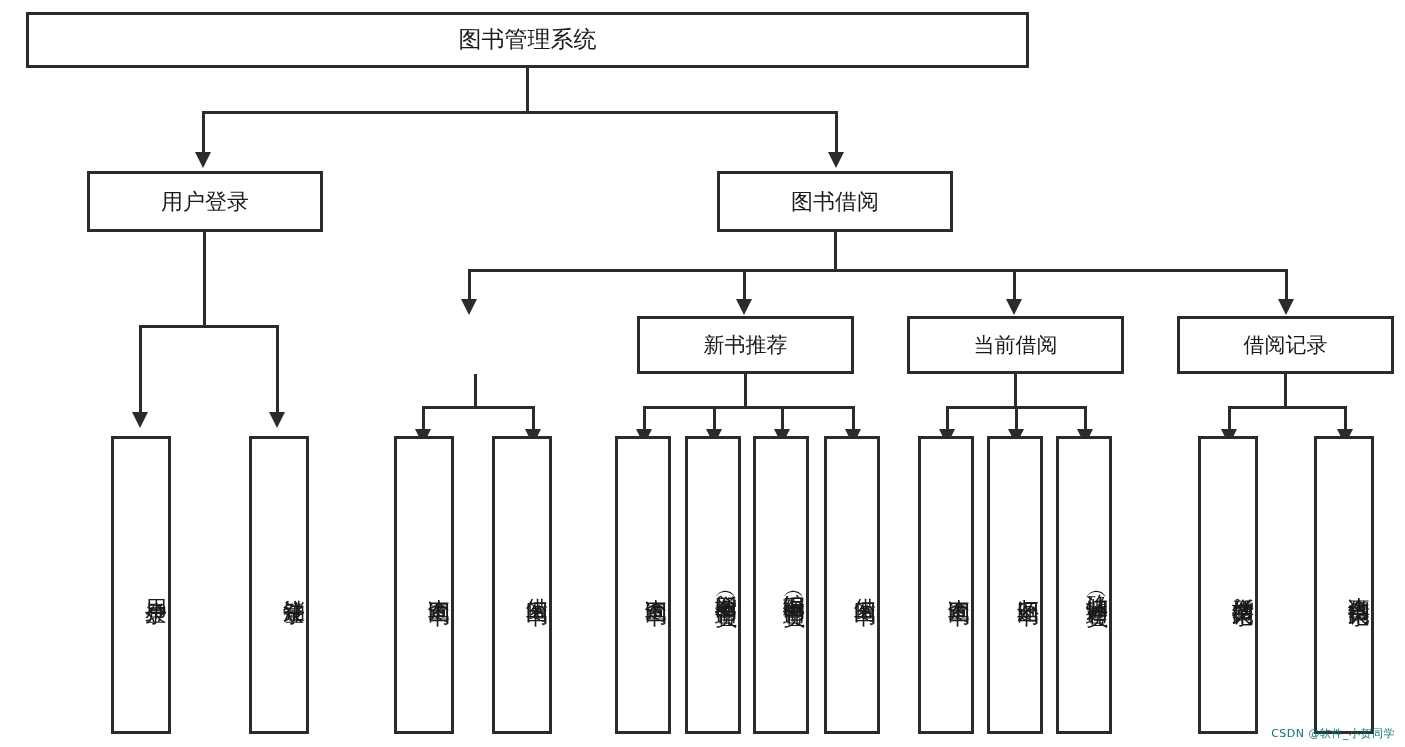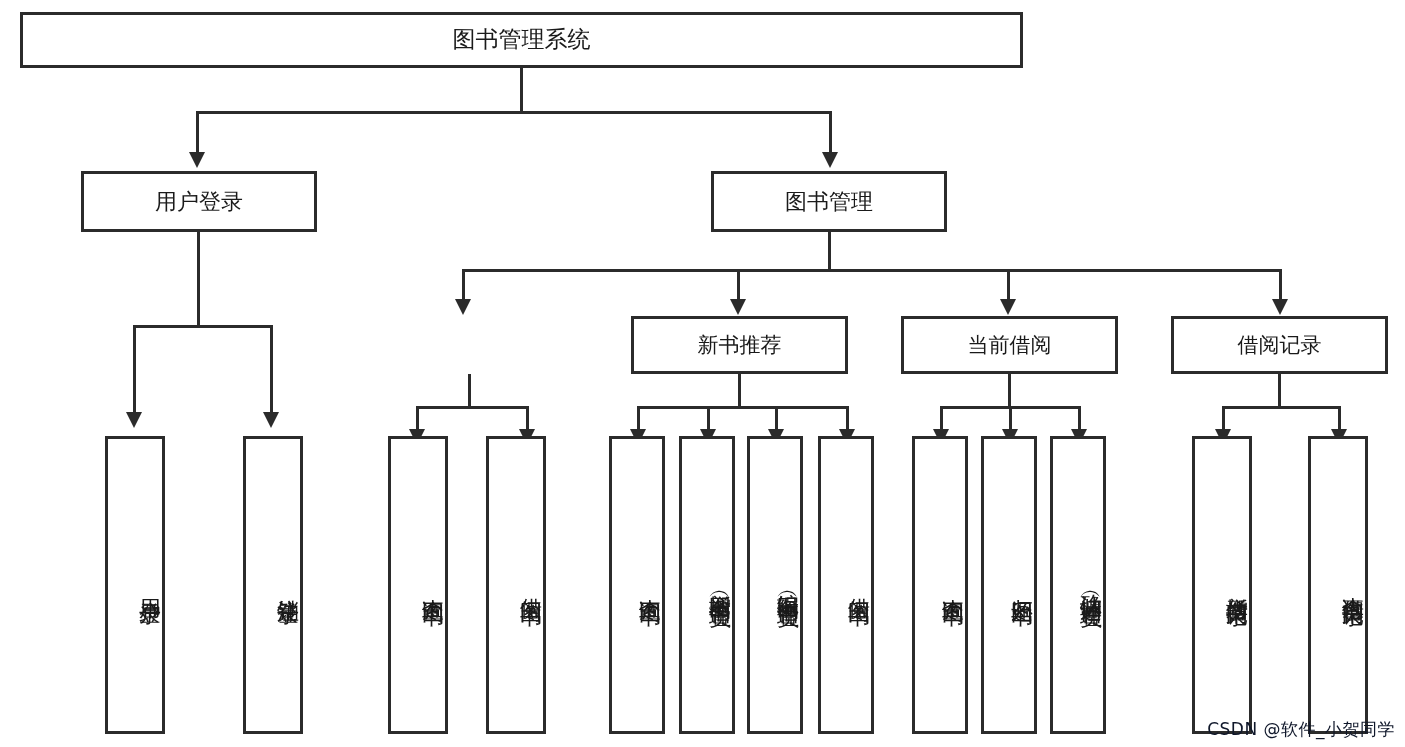--- a/index.html
+++ b/index.html
@@ -5,21 +5,21 @@
 <style>
   html,body{margin:0;padding:0;}
   body{
     width:1405px;height:747px;
     background:#ffffff;
     font-family:"DejaVu Sans","Liberation Sans",sans-serif;
     overflow:hidden;
     position:relative;
   }
   #diagram{
-    position:absolute;left:0;top:0;width:1268px;height:747px;
+    position:absolute;left:6px;top:0;width:1268px;height:747px;
   }
   
   .node{
     position:absolute;
     box-sizing:border-box;
     background:#ffffff;
     border:3px solid #2b2b2b;
     display:flex;
     align-items:center;
     justify-content:center;
@@ -73,22 +73,22 @@
     width:0;height:0;
     border-left:8px solid transparent;
     border-right:8px solid transparent;
     border-top:16px solid #2b2b2b;
     z-index:2;
   }
   
   #watermark{
     position:absolute;
     right:10px;bottom:6px;
-    font-size:17px;
-    color:#0f172a;
+    font-size:11px;
+    color:#0f766e;
     letter-spacing:0.5px;
     z-index:9;
     user-select:none;
     white-space:nowrap;
   }
 </style>
 </head>
 <body>
 
 <div id="diagram">
@@ -103,21 +103,21 @@
 
   <div class="vline" style="left:196px;top:111px;height:42px;"></div>
   <div class="arrow" style="left:189px;top:152px;"></div>
   <div class="vline" style="left:829px;top:111px;height:42px;"></div>
   <div class="arrow" style="left:822px;top:152px;"></div>
 
   <div class="node lvl2" style="left:81px;top:171px;width:236px;height:61px;">
     <span>用户登录</span>
   </div>
   <div class="node lvl2" style="left:711px;top:171px;width:236px;height:61px;">
-    <span>图书管理</span>
+    <span>图书借阅</span>
   </div>
 
   <div class="vline" style="left:197px;top:232px;height:93px;"></div>
   <div class="hline" style="left:133px;top:325px;width:139px;"></div>
   <div class="vline" style="left:133px;top:325px;height:88px;"></div>
   <div class="arrow" style="left:126px;top:412px;"></div>
   <div class="vline" style="left:270px;top:325px;height:88px;"></div>
   <div class="arrow" style="left:263px;top:412px;"></div>
 
   <div class="vline" style="left:828px;top:232px;height:37px;"></div>

